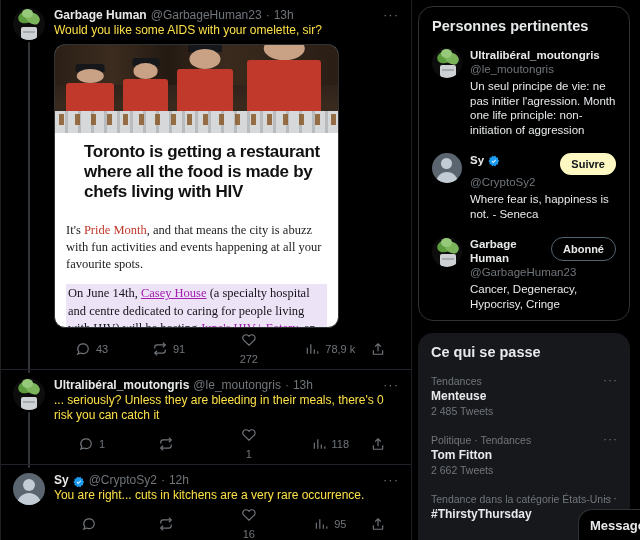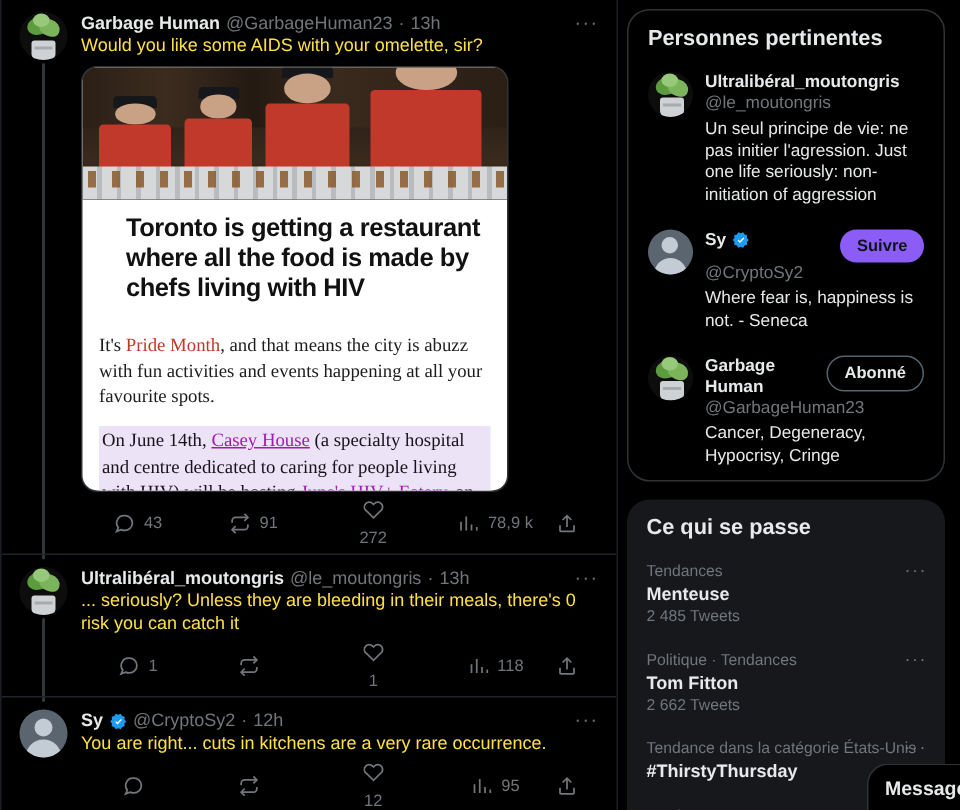--- a/index.html
+++ b/index.html
@@ -117,21 +117,21 @@
   .p-av { width: 30px; height: 30px; flex: 0 0 30px; border-radius: 50%; overflow: hidden; position: relative; }
   .p-main { flex: 1 1 auto; min-width: 0; }
   .p-row { display: flex; align-items: flex-start; gap: 4px; }
   .p-name { color: #e7e9ea; font-size: 11.5px; font-weight: bold; line-height: 14px; }
   .p-handle { color: #71767b; font-size: 11.5px; line-height: 14px; }
   .p-bio { color: #e7e9ea; font-size: 11.5px; line-height: 14.5px; margin-top: 3px; }
   .btn {
     margin-left: auto; font-size: 11px; font-weight: bold; border-radius: 14px;
     padding: 4px 11px; white-space: nowrap; cursor: pointer; line-height: 14px;
   }
-  .btn-follow { background: #8b5cf6; color: #0f1419; border: none; }
+  .btn-follow { background: #fef9c3; color: #0f1419; border: none; }
   .btn-following { background: transparent; color: #e7e9ea; border: 1px solid #536471; }
 
   .trend { padding: 7px 13px 8px 13px; position: relative; cursor: pointer; }
   .tr-cat { color: #71767b; font-size: 10.5px; line-height: 14px; }
   .tr-name { color: #e7e9ea; font-size: 12px; font-weight: bold; line-height: 16px; }
   .tr-count { color: #71767b; font-size: 10.5px; line-height: 14px; }
   .tr-dots { position: absolute; right: 12px; top: 9px; color: #71767b; font-size: 12px; letter-spacing: 1px; line-height: 8px; }
 
   
   .dock {
@@ -331,21 +331,21 @@
                 <path d="M3 11V9a4 4 0 0 1 4-4h14"></path>
                 <path d="M7 23l-4-4 4-4"></path>
                 <path d="M21 13v2a4 4 0 0 1-4 4H3"></path>
               </svg>
             <span></span>
           </div>
           <div class="act act-like">
             <svg width="14" height="14" viewBox="0 0 24 24" fill="none" stroke="#71767b" stroke-width="2">
                 <path d="M20.8 4.6a5.5 5.5 0 0 0-7.8 0L12 5.7l-1-1.1a5.5 5.5 0 0 0-7.8 7.8l1.1 1L12 21l7.7-7.6 1.1-1a5.5 5.5 0 0 0 0-7.8z"></path>
               </svg>
-            <span>12</span>
+            <span>16</span>
           </div>
           <div class="act act-view">
             <svg width="14" height="14" viewBox="0 0 24 24" fill="none" stroke="#71767b" stroke-width="2">
                 <path d="M4 20V10M10 20V4M16 20v-7M22 20v-4"></path>
               </svg>
             <span>95</span>
           </div>
           <div class="act">
             <svg width="14" height="14" viewBox="0 0 24 24" fill="none" stroke="#71767b" stroke-width="2">
                 <path d="M12 3v13M7 8l5-5 5 5"></path>
@@ -367,21 +367,21 @@
           <div class="leaf1"></div>
             <div class="leaf2"></div>
             <div class="leaf3"></div>
             <div class="pot"></div>
         </div>
         <div class="p-main">
           <div class="p-row">
             <span class="p-name">Ultralibéral_moutongris</span>
           </div>
           <div class="p-handle">@le_moutongris</div>
-          <div class="p-bio">Un seul principe de vie: ne pas initier l'agression. Just one life seriously: non-initiation of aggression</div>
+          <div class="p-bio">Un seul principe de vie: ne pas initier l'agression. Month one life principle: non-initiation of aggression</div>
         </div>
       </div>
 
       <div class="person">
         <div class="p-av av-gray">
           <div class="head" style="left:9px;top:5px;width:11px;height:11px;"></div>
           <div class="body" style="left:4px;top:19px;width:22px;height:15px;"></div>
         </div>
         <div class="p-main">
           <div class="p-row">

